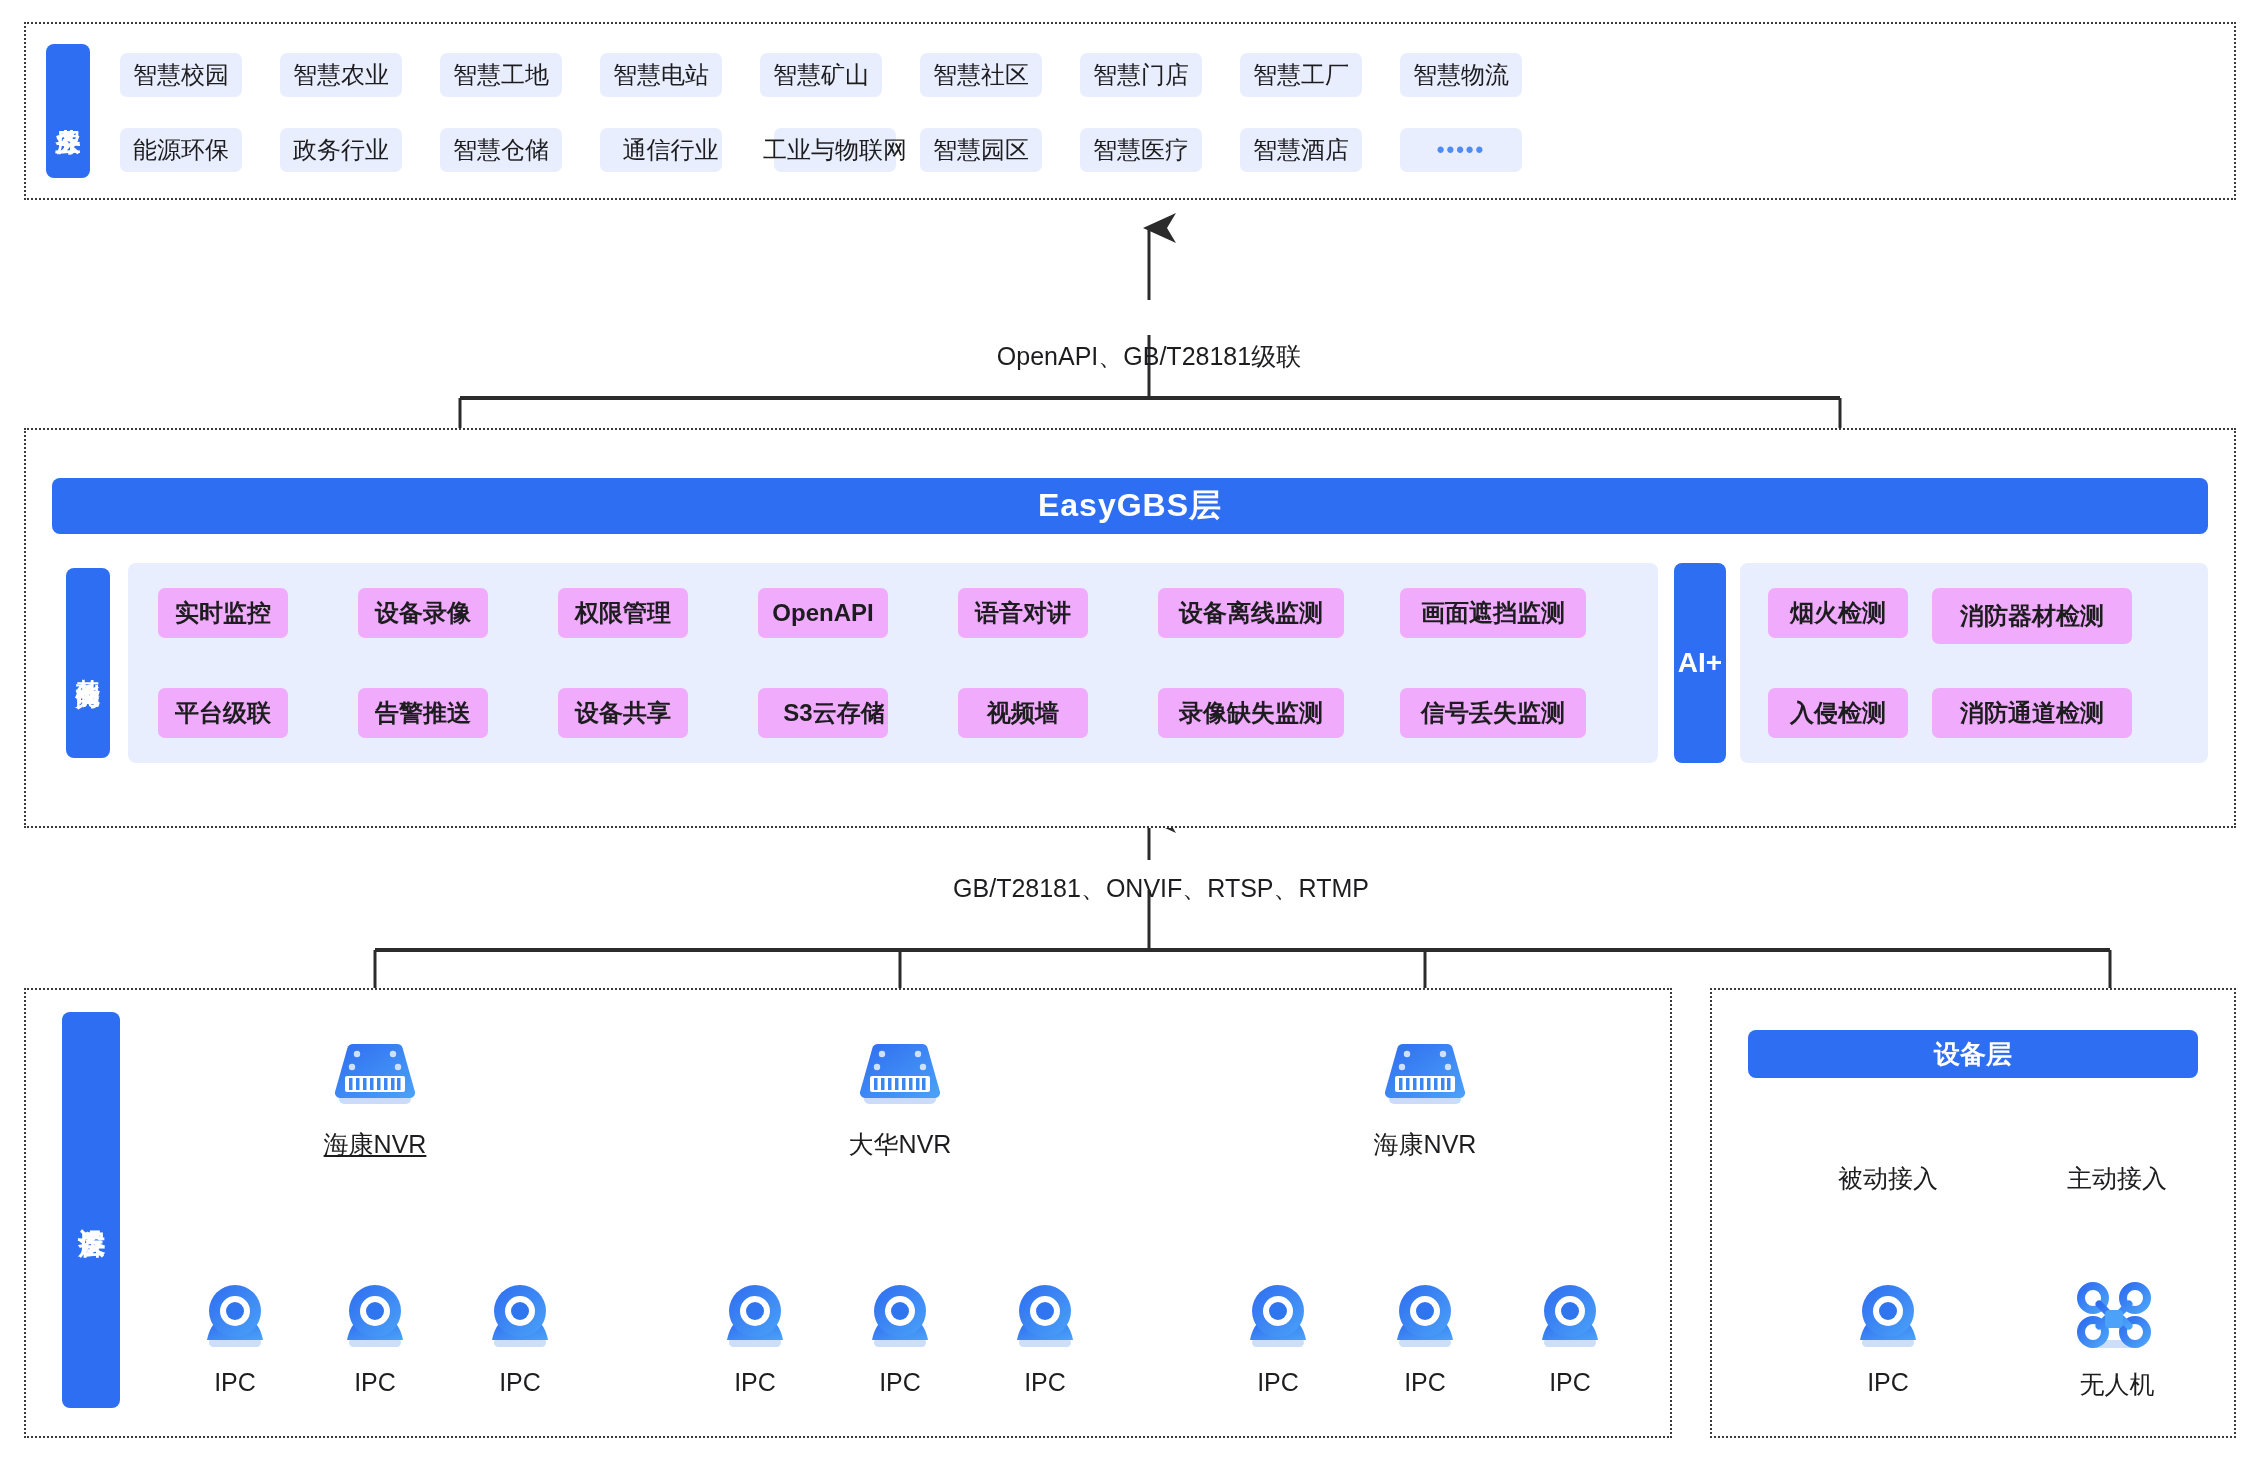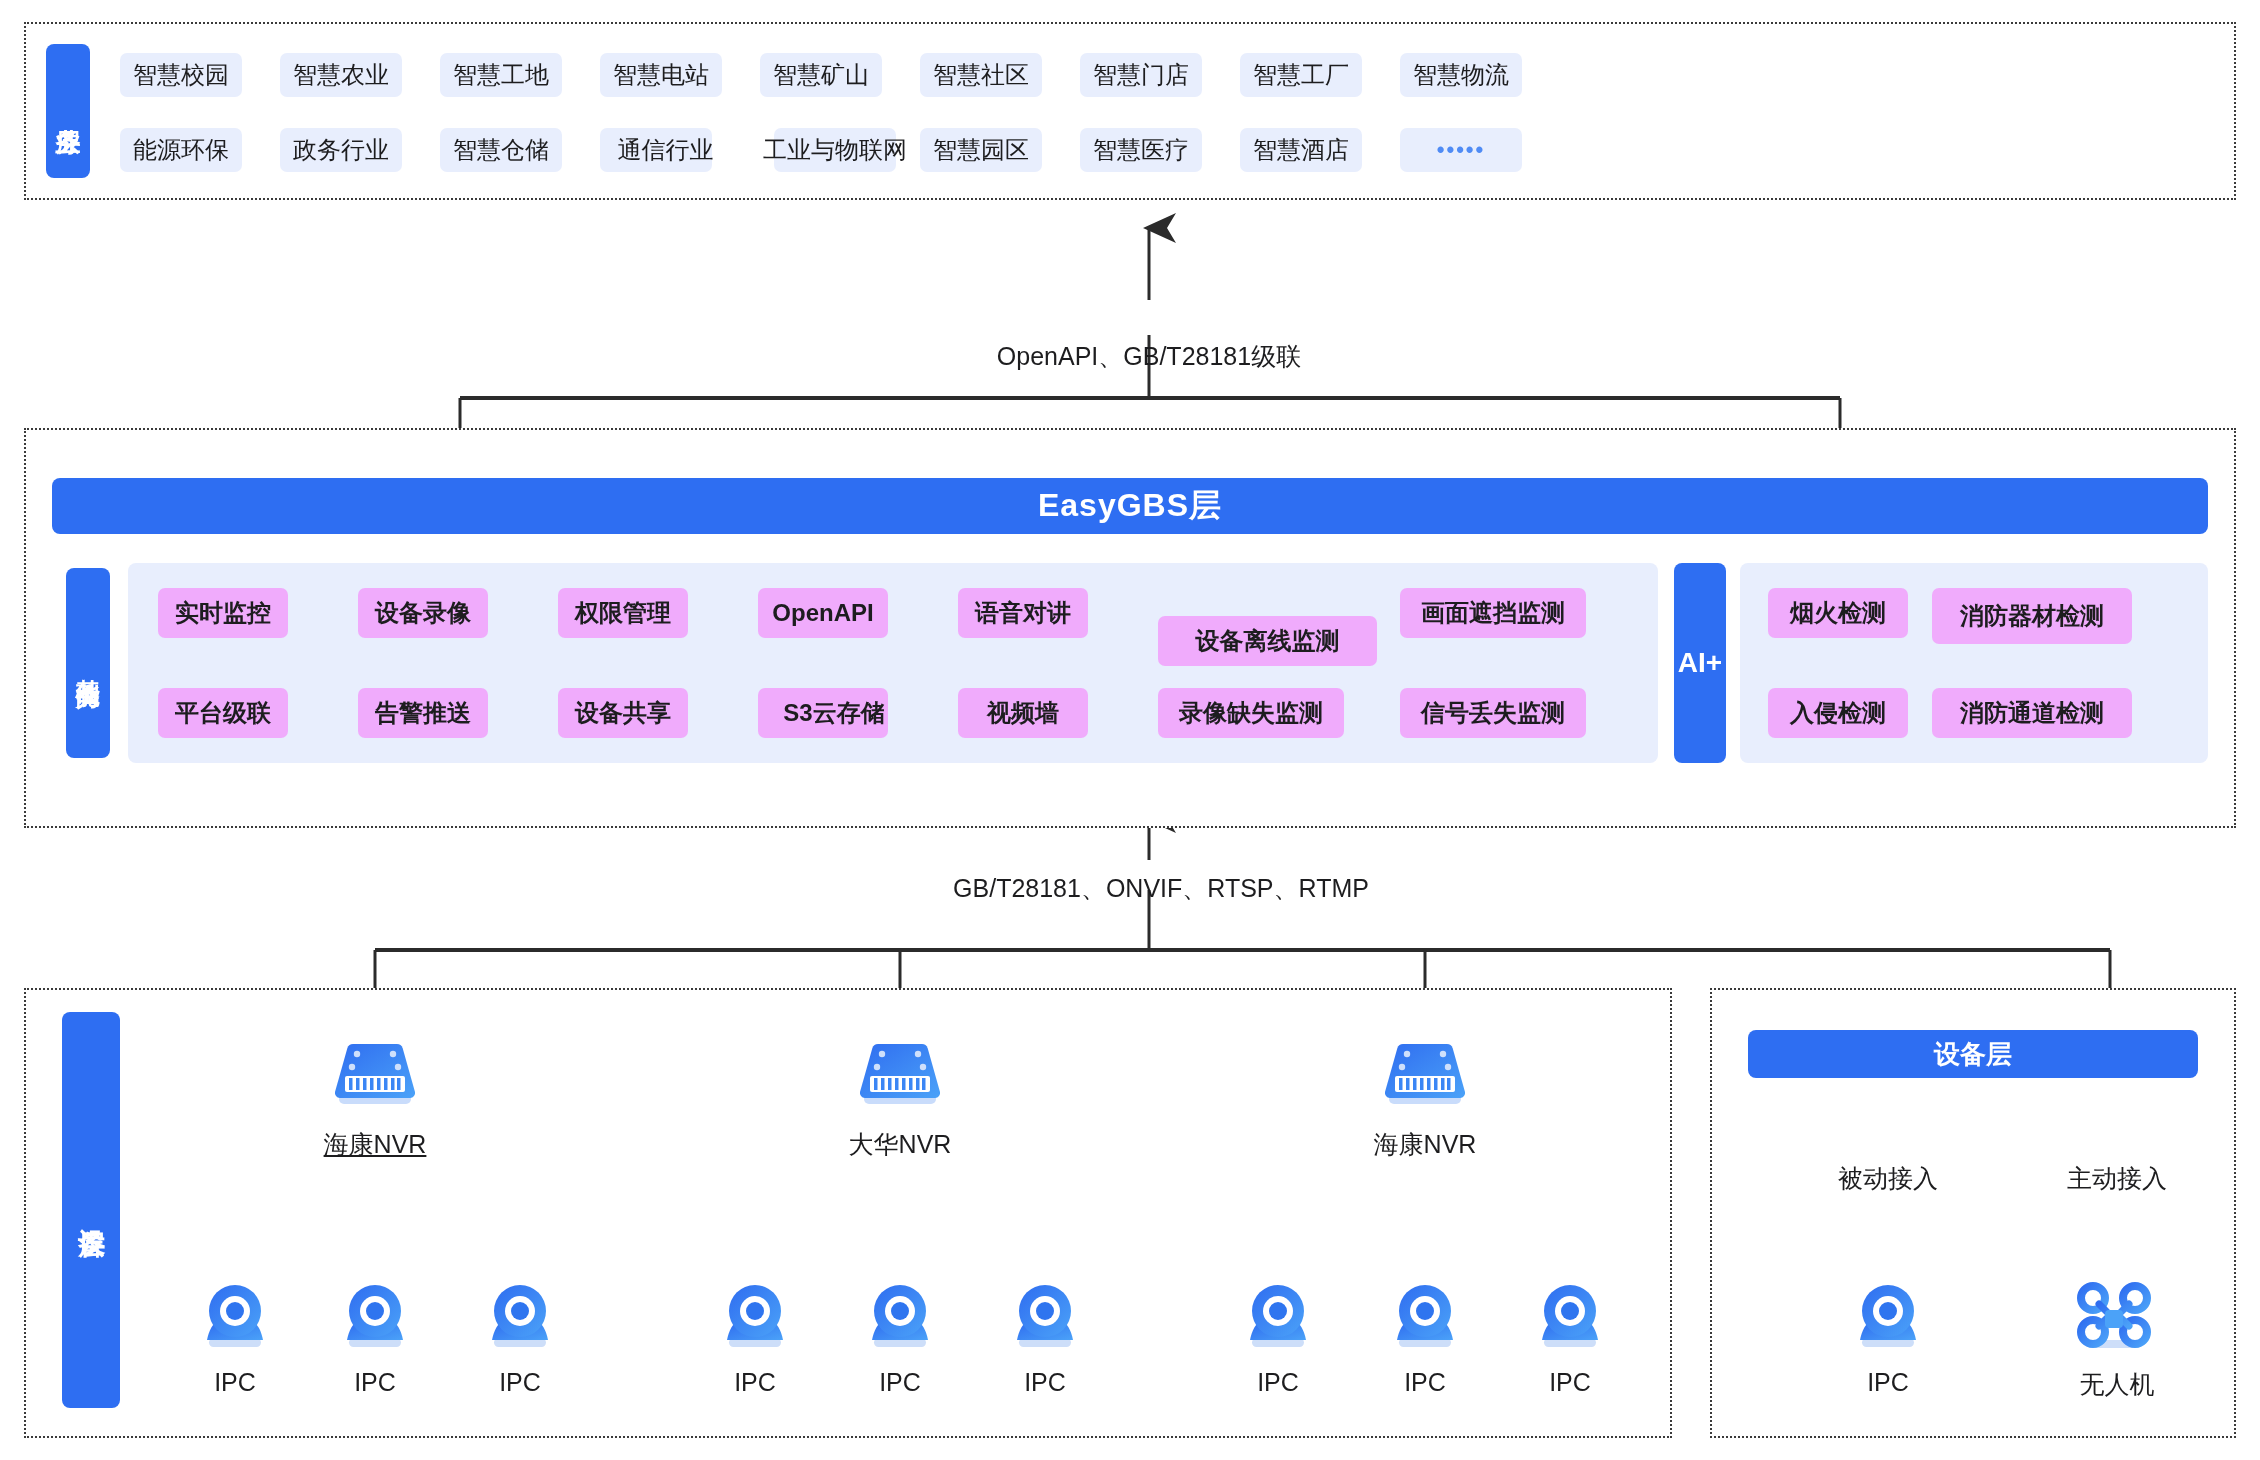--- a/index.html
+++ b/index.html
@@ -153,21 +153,21 @@
   <div class="pill" style="left:600px; top:53px; width:122px; height:44px;">智慧电站</div>
   <div class="pill" style="left:760px; top:53px; width:122px; height:44px;">智慧矿山</div>
   <div class="pill" style="left:920px; top:53px; width:122px; height:44px;">智慧社区</div>
   <div class="pill" style="left:1080px; top:53px; width:122px; height:44px;">智慧门店</div>
   <div class="pill" style="left:1240px; top:53px; width:122px; height:44px;">智慧工厂</div>
   <div class="pill" style="left:1400px; top:53px; width:122px; height:44px;">智慧物流</div>
 
   <div class="pill" style="left:120px; top:128px; width:122px; height:44px;">能源环保</div>
   <div class="pill" style="left:280px; top:128px; width:122px; height:44px;">政务行业</div>
   <div class="pill" style="left:440px; top:128px; width:122px; height:44px;">智慧仓储</div>
-  <div class="pill" style="left:600px; top:128px; width:112px; height:44px;padding-left:19px;">通信行业</div>
+  <div class="pill" style="left:600px; top:128px; width:122px; height:44px;padding-left:19px;">通信行业</div>
   <div class="pill" style="left:760px; top:128px; width:122px; height:44px;margin-left:14px;">工业与物联网</div>
   <div class="pill" style="left:920px; top:128px; width:122px; height:44px;">智慧园区</div>
   <div class="pill" style="left:1080px; top:128px; width:122px; height:44px;">智慧医疗</div>
   <div class="pill" style="left:1240px; top:128px; width:122px; height:44px;">智慧酒店</div>
   <div class="pill dots" style="left:1400px; top:128px; width:122px; height:44px;">•••••</div>
 
   <div class="conn-label" style="left:899px; top:340px; width:500px;">OpenAPI、GB/T28181级联</div>
 
   <div class="panel" style="left:24px; top:428px; width:2212px; height:400px;"></div>
 
@@ -175,21 +175,21 @@
 
   <div class="sidetab" style="left:66px; top:568px; width:44px; height:190px; font-size:24px;">基础能力</div>
 
   <div class="tray" style="left:128px; top:563px; width:1530px; height:200px;"></div>
 
   <div class="pill white" style="left:158px; top:588px; width:130px; height:50px;">实时监控</div>
   <div class="pill white" style="left:358px; top:588px; width:130px; height:50px;">设备录像</div>
   <div class="pill white" style="left:558px; top:588px; width:130px; height:50px;">权限管理</div>
   <div class="pill white" style="left:758px; top:588px; width:130px; height:50px;">OpenAPI</div>
   <div class="pill white" style="left:958px; top:588px; width:130px; height:50px;">语音对讲</div>
-  <div class="pill white" style="left:1158px; top:588px; width:219px; height:50px;margin-top:28px;">设备离线监测</div>
+  <div class="pill white" style="left:1158px; top:588px; width:186px; height:50px;">设备离线监测</div>
   <div class="pill white" style="left:1400px; top:588px; width:186px; height:50px;">画面遮挡监测</div>
 
   <div class="pill white" style="left:158px; top:688px; width:130px; height:50px;">平台级联</div>
   <div class="pill white" style="left:358px; top:688px; width:130px; height:50px;">告警推送</div>
   <div class="pill white" style="left:558px; top:688px; width:130px; height:50px;">设备共享</div>
   <div class="pill white" style="left:758px; top:688px; width:130px; height:50px;padding-left:22px;">S3云存储</div>
   <div class="pill white" style="left:958px; top:688px; width:130px; height:50px;">视频墙</div>
   <div class="pill white" style="left:1158px; top:688px; width:186px; height:50px;">录像缺失监测</div>
   <div class="pill white" style="left:1400px; top:688px; width:186px; height:50px;">信号丢失监测</div>
 

